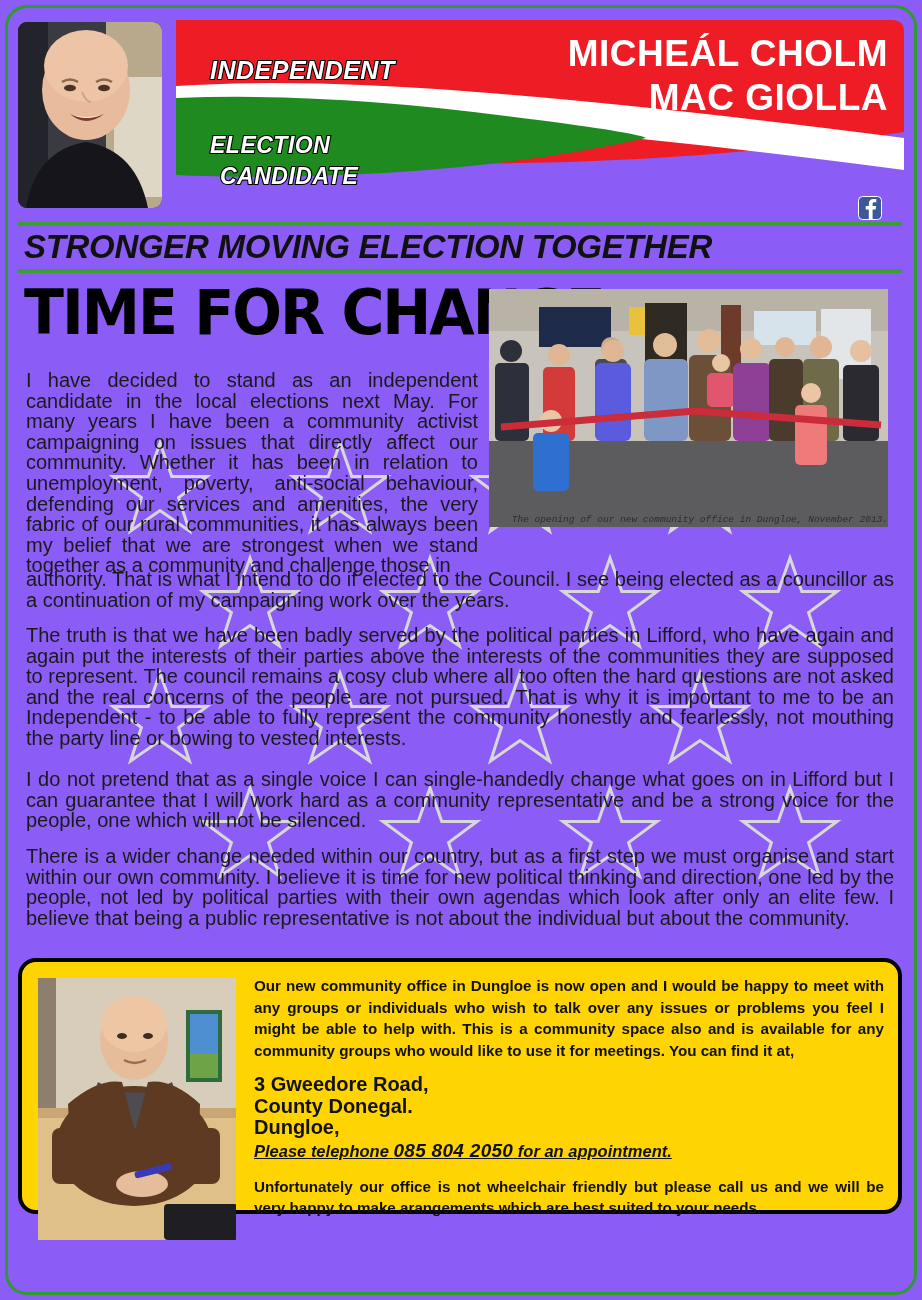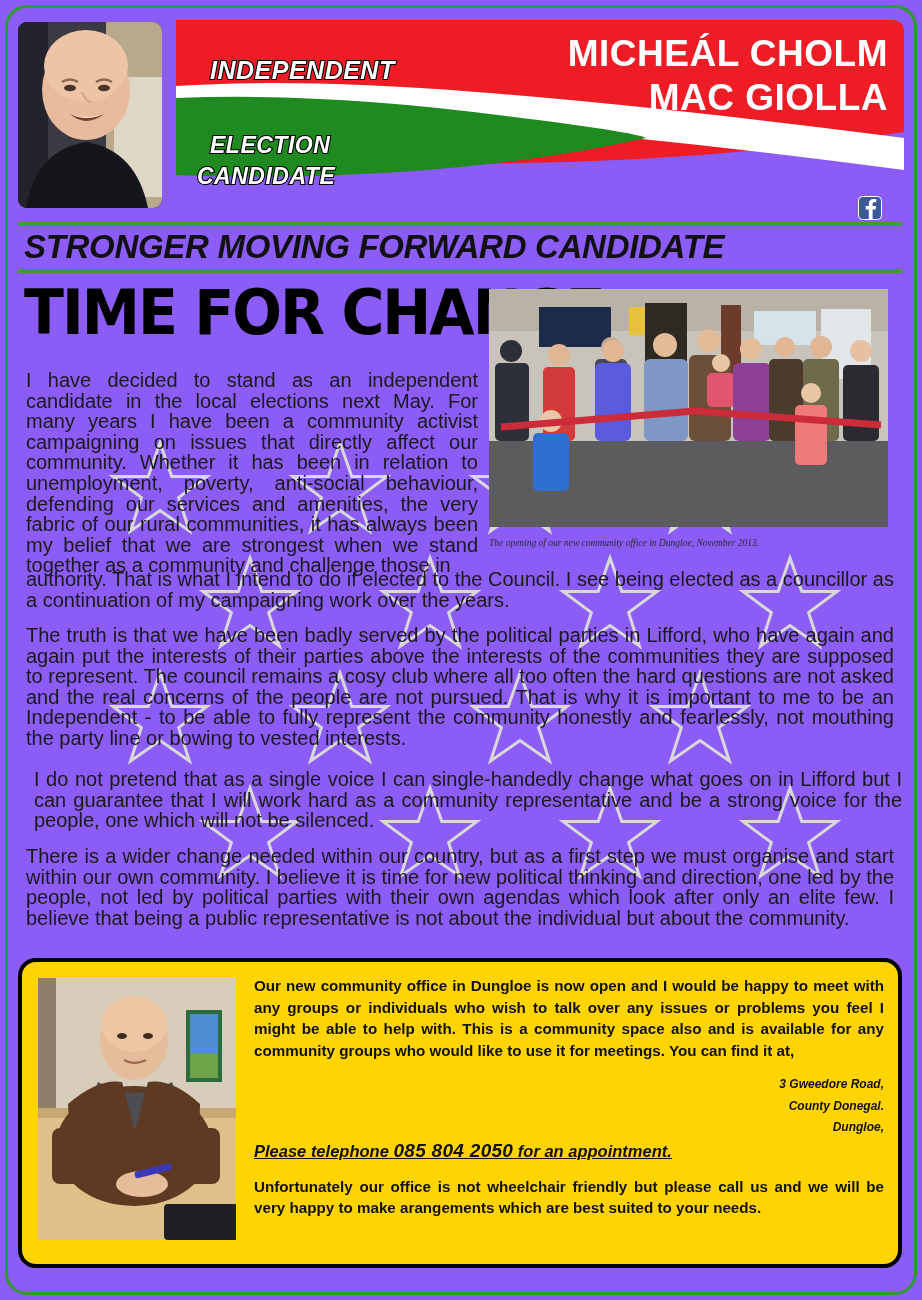--- a/index.html
+++ b/index.html
@@ -87,21 +87,21 @@
     paint-order: stroke fill;
   }
   #txt-election {
     left: 34px;
     top: 112px;
     font-size: 23px;
     -webkit-text-stroke: 2.2px #000000;
     paint-order: stroke fill;
   }
   #txt-candidate {
-    left: 21px;
+    left: 44px;
     top: 143px;
     font-size: 23px;
     -webkit-text-stroke: 2.2px #000000;
     paint-order: stroke fill;
   }
   #name-block {
     position: absolute;
     right: 16px;
     top: 12px;
     width: 470px;
@@ -177,27 +177,27 @@
     width: 399px;
     height: 238px;
     overflow: hidden;
     background: #6d6f72;
   }
   #office-photo svg { display:block; width:100%; height:100%; }
 
   #photo-caption {
     position: absolute;
     left: 489px;
-    top: 538px;
+    top: 514px;
     width: 399px;
-    text-align: left;
+    text-align: right;
     font-size: 9.5px;
     font-style: italic;
     color: #2d2d2d;
-    font-family: Liberation Serif, serif;
+    font-family: Liberation Mono, monospace;
   }
 
   .body-para {
     position: absolute;
     color: #1a1a1a;
     font-size: 20px;
     line-height: 20.6px;
     text-align: justify;
     font-family: "Liberation Sans", sans-serif;
   }
@@ -210,21 +210,21 @@
     left: 26px;
     top: 569px;
     width: 868px;
   }
   #para-2 {
     left: 26px;
     top: 625px;
     width: 868px;
   }
   #para-3 {
-    left: 34px;
+    left: 26px;
     top: 769px;
     width: 868px;
   }
   #para-4 {
     left: 26px;
     top: 846px;
     width: 868px;
   }
   #continued {
     position: absolute;
@@ -236,21 +236,21 @@
     font-style: italic;
     color: #111111;
   }
 
   
   #yellow-box {
     position: absolute;
     left: 18px;
     top: 958px;
     width: 884px;
-    height: 310px;
+    height: 256px;
     background: #ffd400;
     border: 4px solid #000000;
     border-radius: 18px;
     box-sizing: border-box;
     z-index: 3;
   }
   #office-desk-photo {
     position: absolute;
     left: 16px;
     top: 16px;
@@ -269,26 +269,24 @@
   }
   #office-intro {
     font-size: 15.2px;
     line-height: 21.5px;
     font-weight: bold;
     color: #111111;
     text-align: justify;
   }
   #address-block {
     margin-top: 13px;
-    font-size: 12px;
+    font-size: 20px;
     line-height: 21.5px;
     font-weight: bold;
-    font-style: italic;
-    color: #111111;
-    text-align: right;
+    color: #111111;
   }
   #phone-line {
     margin-top: 1px;
     font-size: 16.5px;
     font-weight: bold;
     font-style: italic;
     color: #111111;
     text-decoration: underline;
     white-space: nowrap;
   }
@@ -375,21 +373,21 @@
 
   <div id="fb-icon">
     <svg viewBox="0 0 24 24">
       <rect x="0.5" y="0.5" width="23" height="23" rx="4" ry="4" fill="#3b5998" stroke="#ffffff" stroke-width="1"></rect>
       <path d="M14.6 23V13.6h3l0.5-3.6h-3.5V7.9c0-1 0.3-1.7 1.8-1.7h1.9V3c-0.3 0-1.5-0.1-2.8-0.1-2.8 0-4.7 1.7-4.7 4.8V10H7.7v3.6h3.1V23z" fill="#ffffff"></path>
     </svg>
   </div>
 
   <div id="slogan-bar">
     <div class="rule-green"></div>
-    <div id="slogan-text">STRONGER MOVING FORWARD CANDIDATE</div>
+    <div id="slogan-text">STRONGER MOVING ELECTION TOGETHER</div>
     <div class="rule-green"></div>
   </div>
 
   <div id="main">
 
     <div id="headline">TIME FOR CHANGE</div>
 
     <div id="office-photo">
       <svg viewBox="0 0 399 238" preserveAspectRatio="xMidYMid slice">
         <rect x="0" y="0" width="399" height="238" fill="#c8c4bb"></rect>

